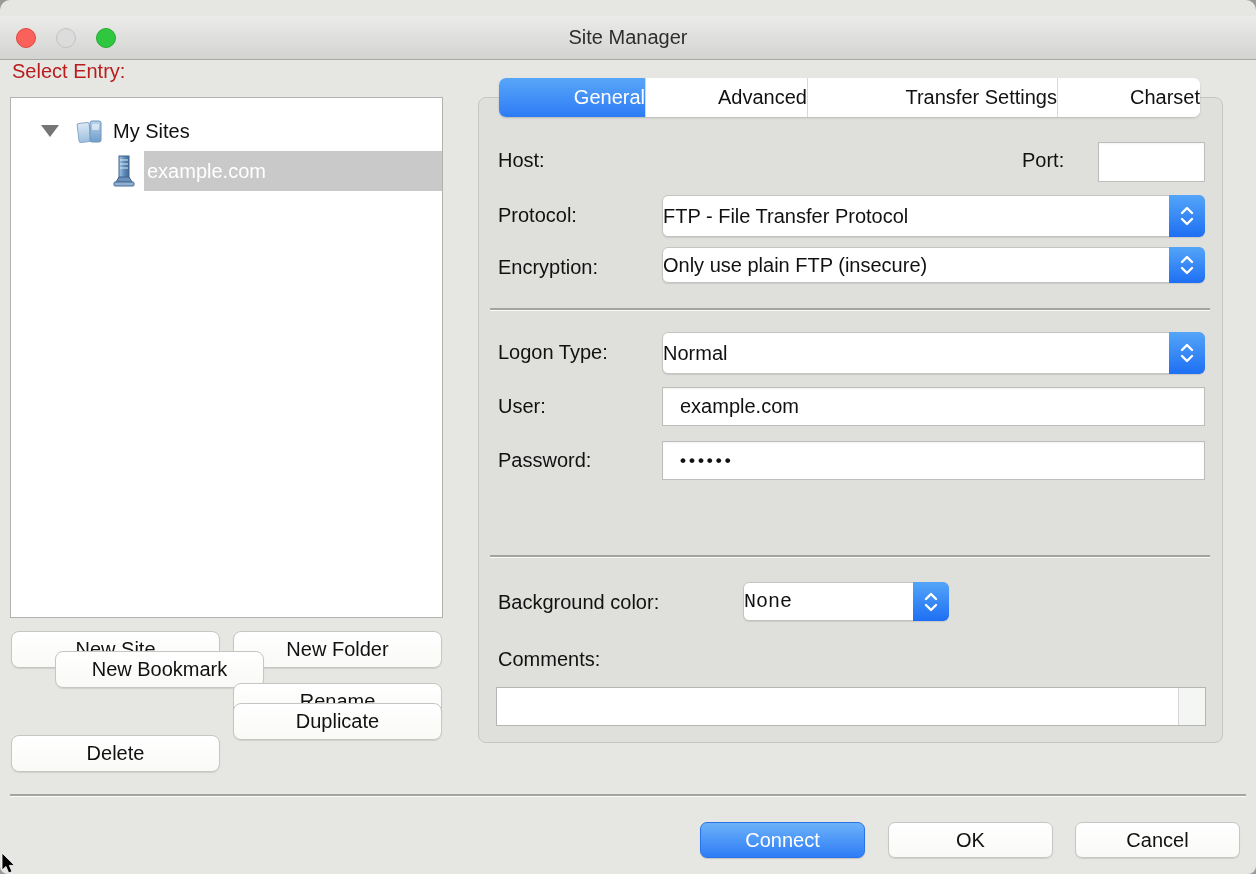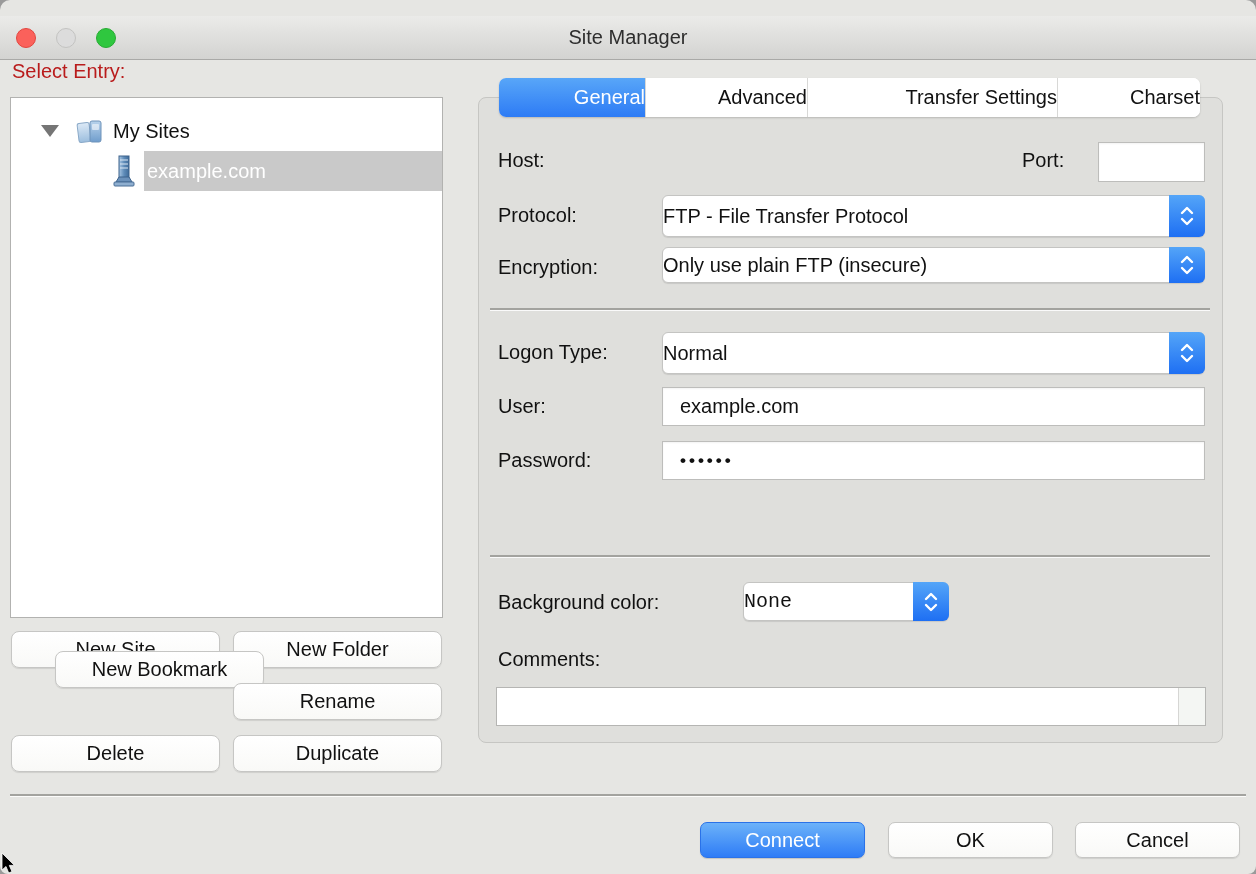--- a/index.html
+++ b/index.html
@@ -140,21 +140,21 @@
     </div>
   <div class="side-btn" style="left:11px;top:651px;margin-left:44px;">
       <span>New Bookmark</span>
     </div>
   <div class="side-btn" style="left:233px;top:683px;">
       <span>Rename</span>
     </div>
   <div class="side-btn" style="left:11px;top:735px;text-align:center;">
       <span>Delete</span>
     </div>
-  <div class="side-btn" style="left:233px;top:735px;">
+  <div class="side-btn" style="left:233px;top:703px;">
       <span>Duplicate</span>
     </div>
 
   <div class="panel"></div>
 
   <div class="tabbar">
     <div class="tab selected" style="width:147px;">
         <span>General</span>
       </div>
     <div class="tab" style="width:162px;">

